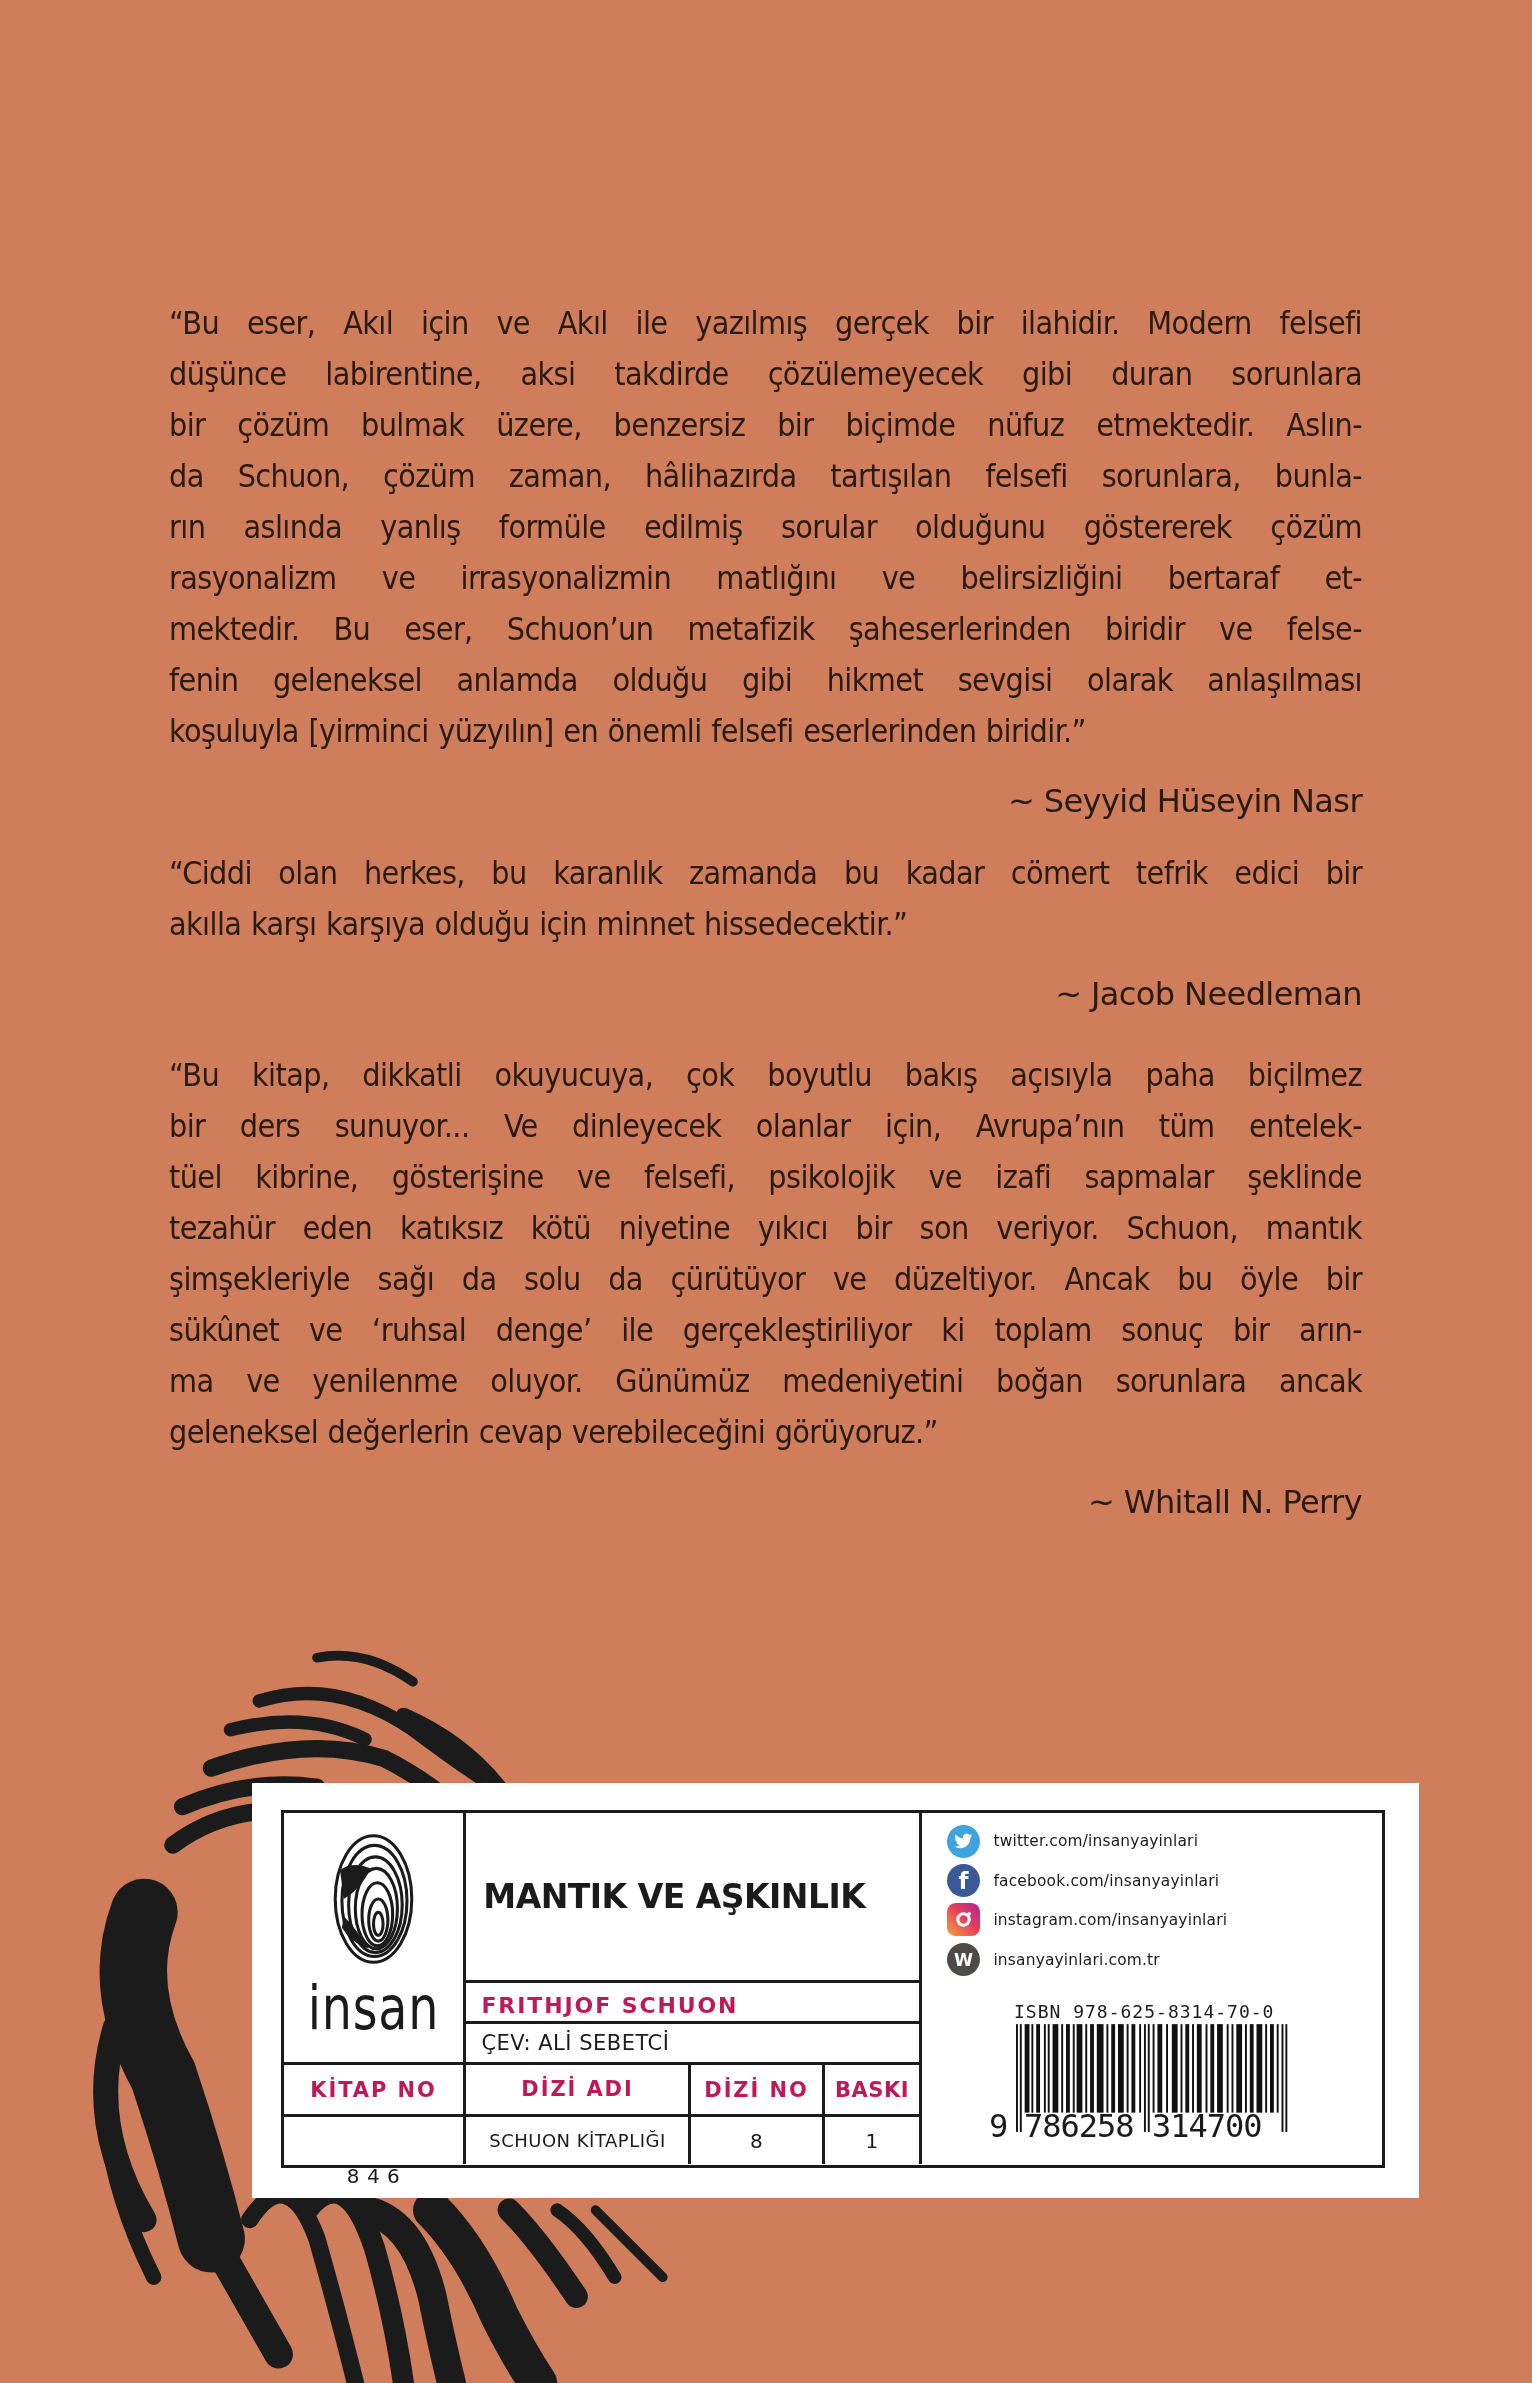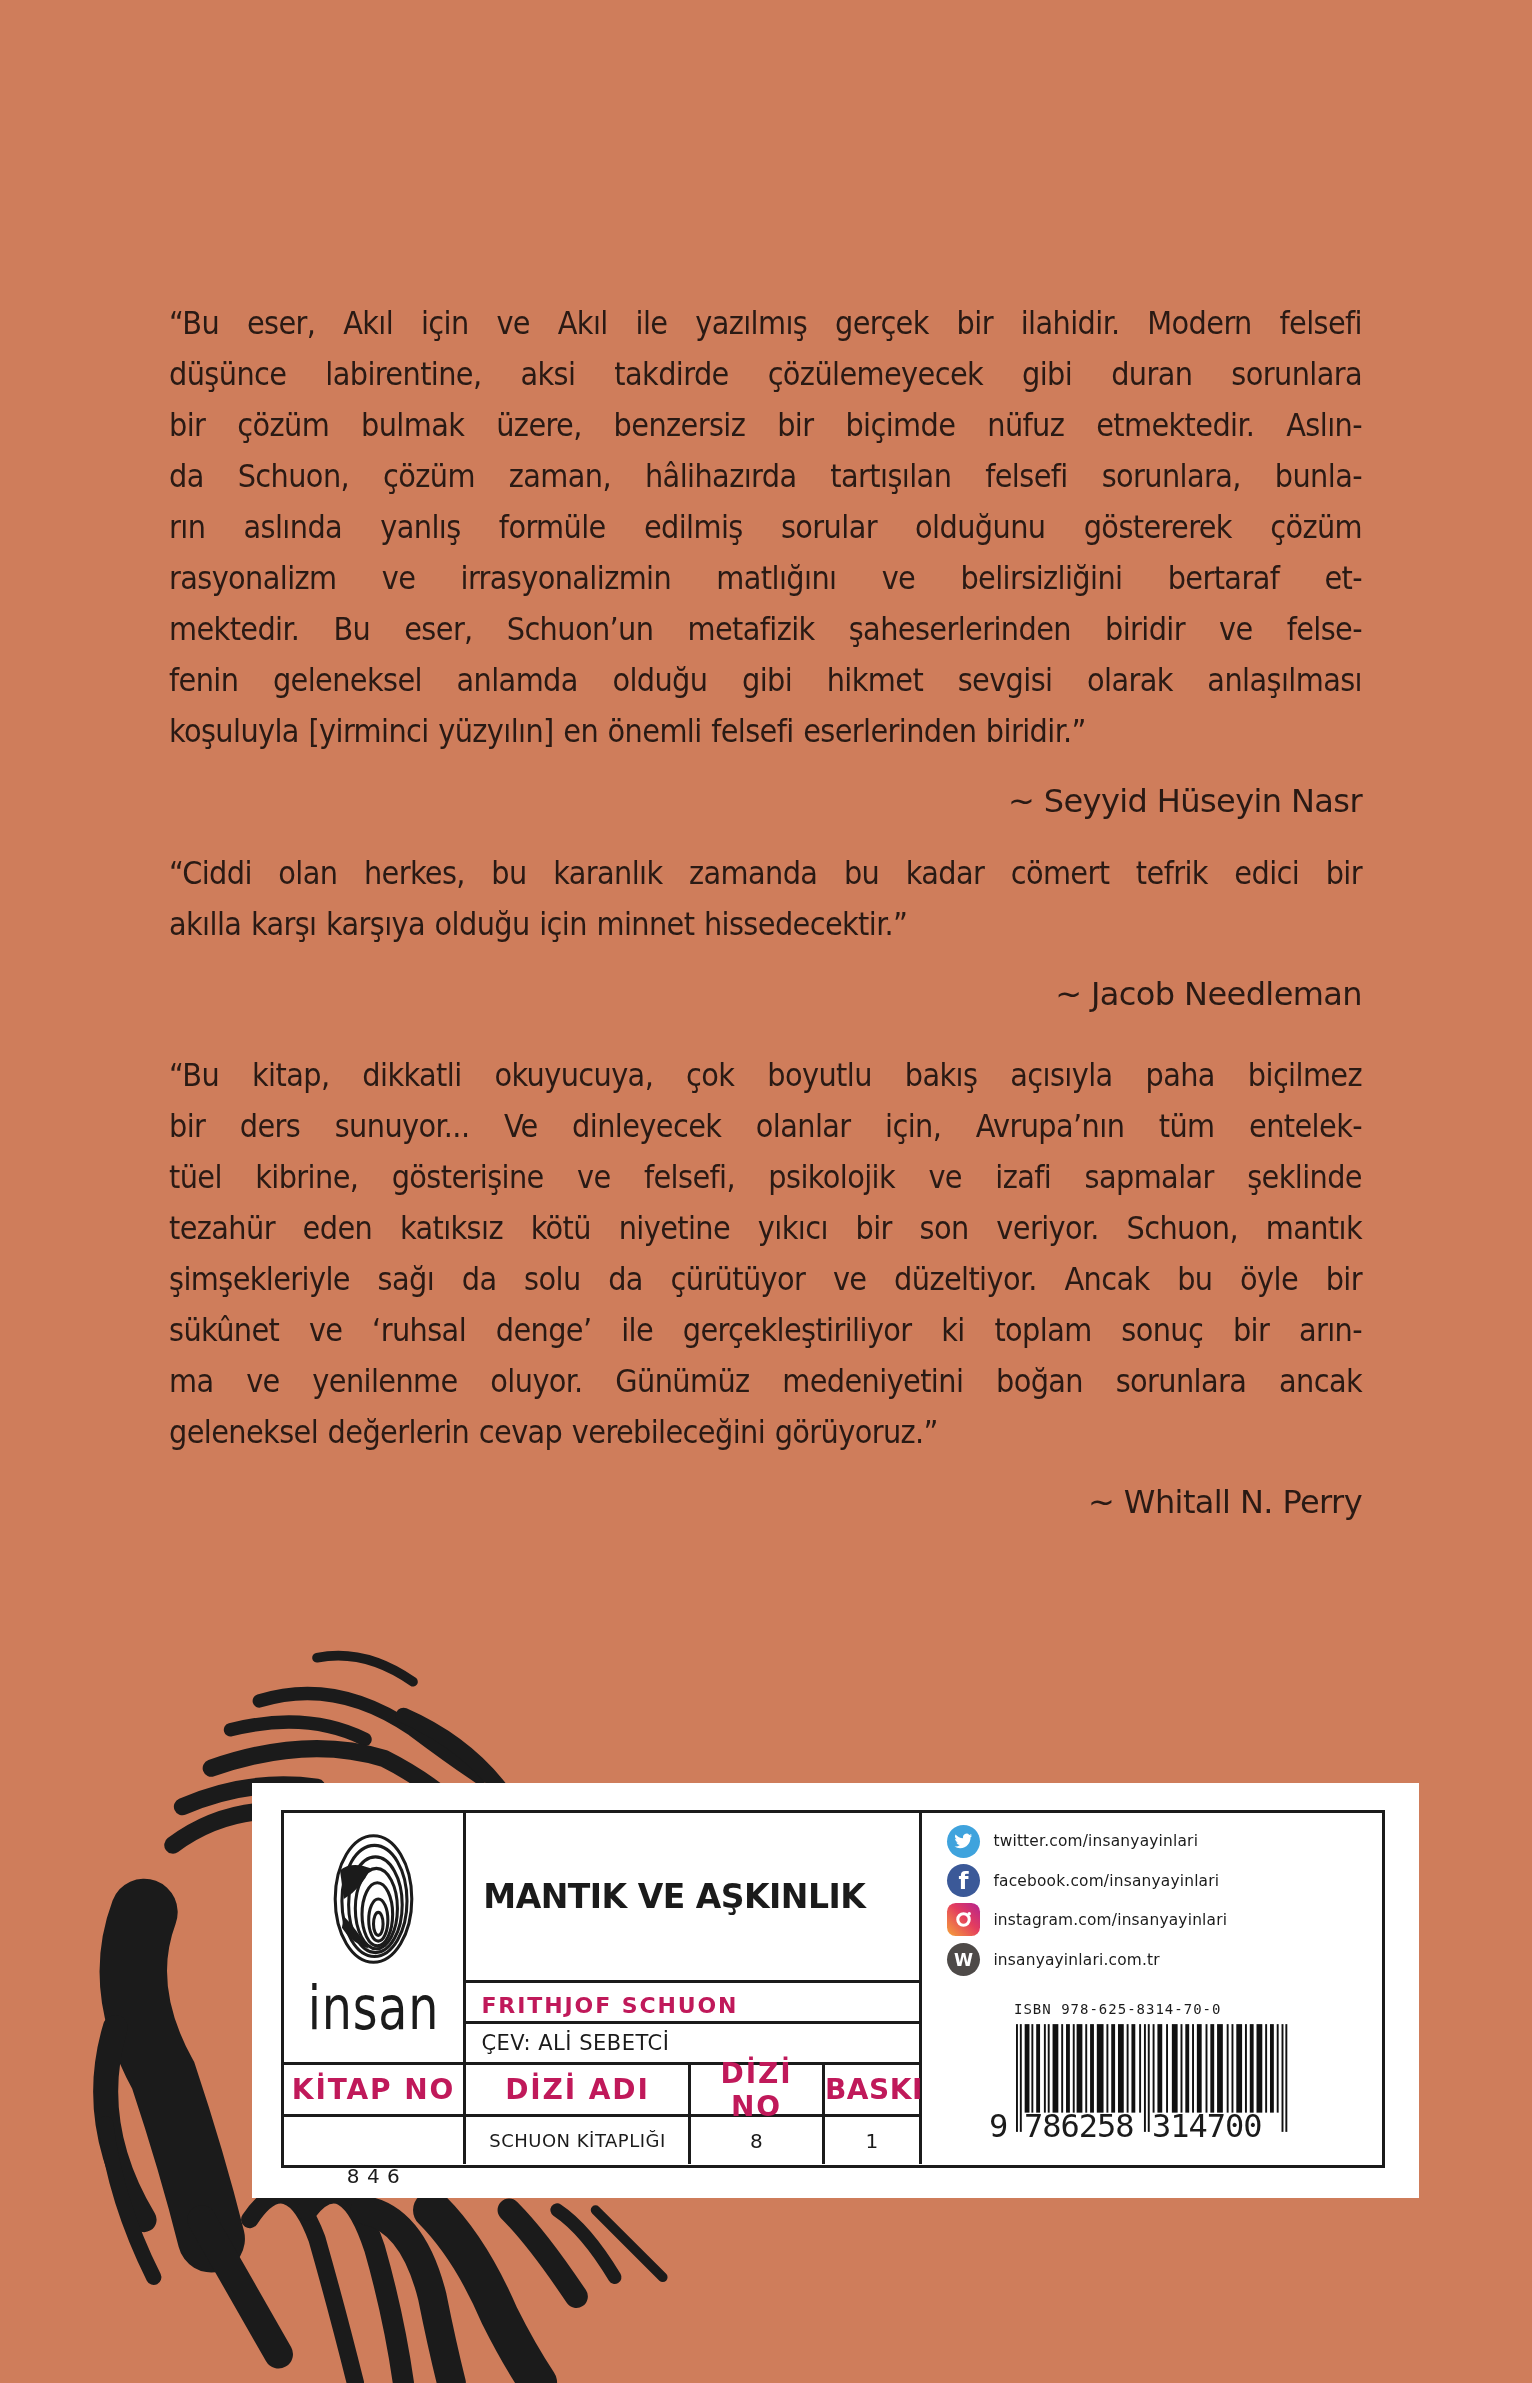--- a/index.html
+++ b/index.html
@@ -40,35 +40,35 @@
   }
   .vline { position: absolute; background: #1b1b1b; width: 2.9px; }
   .hline { position: absolute; background: #1b1b1b; height: 2.9px; }
   .cell { position: absolute; display: flex; align-items: center; }
   .pink { color: #C0195A; font-weight: bold; }
   .title-text {
     font-size: 33px; font-weight: bold; color: #1b1b1b; letter-spacing: -0.5px;
   }
   .author-text { font-size: 22px; letter-spacing: 1.9px; }
   .translator-text { font-size: 21px; color: #1b1b1b; letter-spacing: 0.5px; }
-  .head-text { font-size: 28px; letter-spacing: 1.9px; width: 100%; justify-content: center; text-align: center; }
+  .head-text { font-size: 21px; letter-spacing: 1.9px; width: 100%; justify-content: center; text-align: center; }
   .val-text { font-size: 20px; color: #1b1b1b; width: 100%; text-align: center; letter-spacing: 0.5px; }
   .logo-word {
     position: absolute; left: 0; width: 100%; text-align: center;
     font-family: "DejaVu Sans", sans-serif; font-size: 61px; color: #1b1b1b;
     transform: scaleX(0.78); letter-spacing: 1px; font-weight: normal;
   }
   .social-row { position: absolute; left: 25px; display: flex; align-items: center; }
   .social-icon {
     width: 33px; height: 33px; border-radius: 50%; display: flex;
     align-items: center; justify-content: center; color: #fff; font-weight: bold;
     font-size: 19px; margin-right: 13.4px;
   }
   .social-text { font-size: 15.4px; color: #1b1b1b; letter-spacing: 0.2px; }
-  .isbn-top { position: absolute; font-family: "DejaVu Sans Mono", monospace; font-size: 14px; color: #1b1b1b; letter-spacing: 1px; }
+  .isbn-top { position: absolute; font-family: "DejaVu Sans Mono", monospace; font-size: 18px; color: #1b1b1b; letter-spacing: 1px; }
   .isbn-bottom { position: absolute; font-family: "DejaVu Sans Mono", monospace; font-size: 32px; color: #1b1b1b; }
   .barcode { position: absolute; display: flex; align-items: flex-start; }
 </style>
 </head>
 <body>
 
 <svg class="fp-bg" viewBox="0 0 760 791" xmlns="http://www.w3.org/2000/svg">
   <g fill="none" stroke="#1b1b1b" stroke-linecap="round">
     <path d="M330 35 Q 380 25 430 60" stroke-width="10"></path>
     <path d="M270 80 Q 350 55 430 110 Q 470 140 500 160" stroke-width="14"></path>

